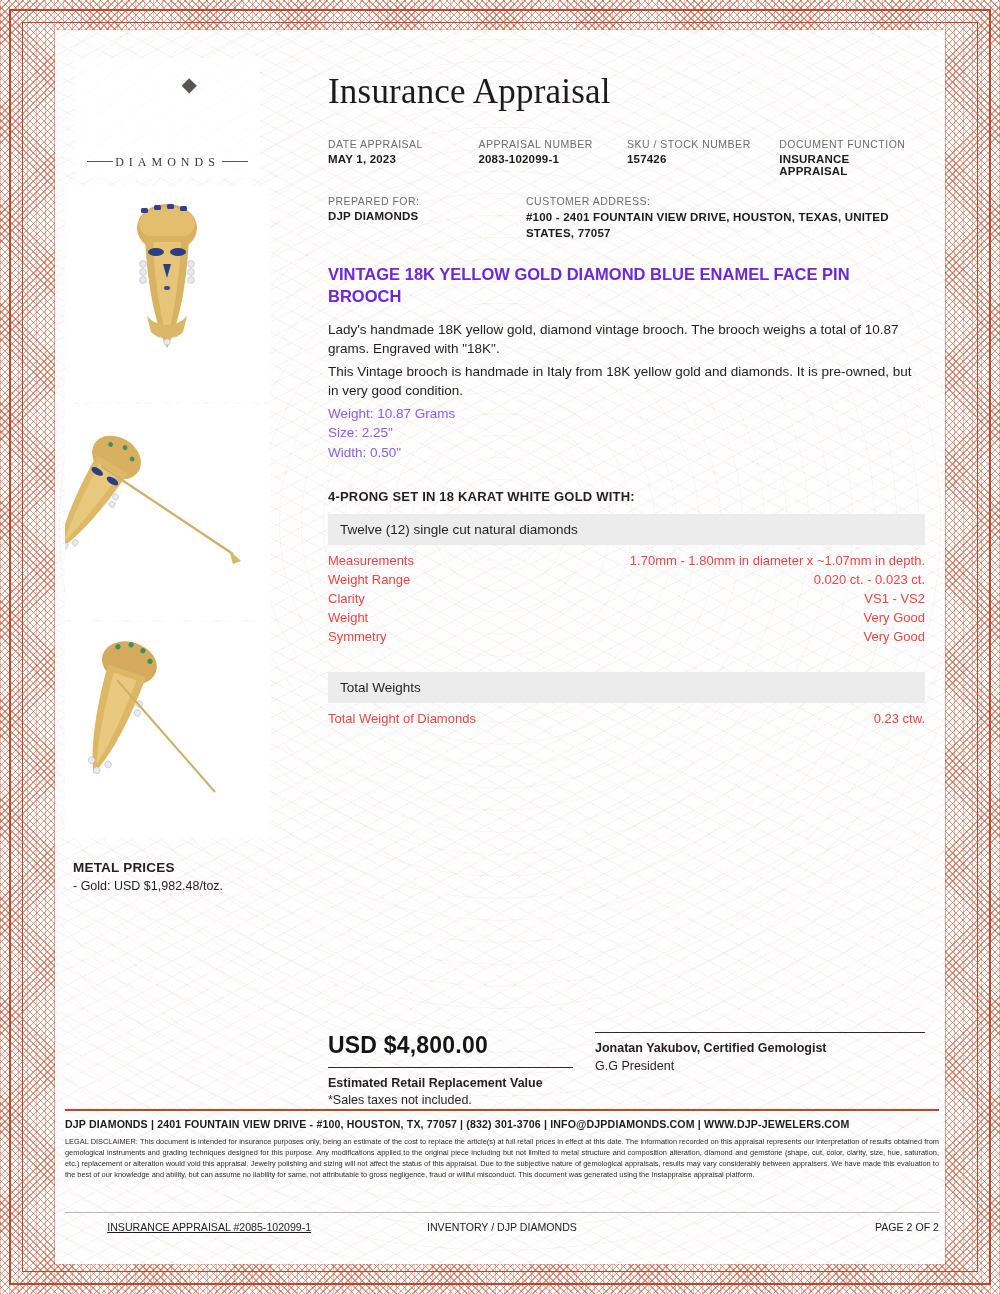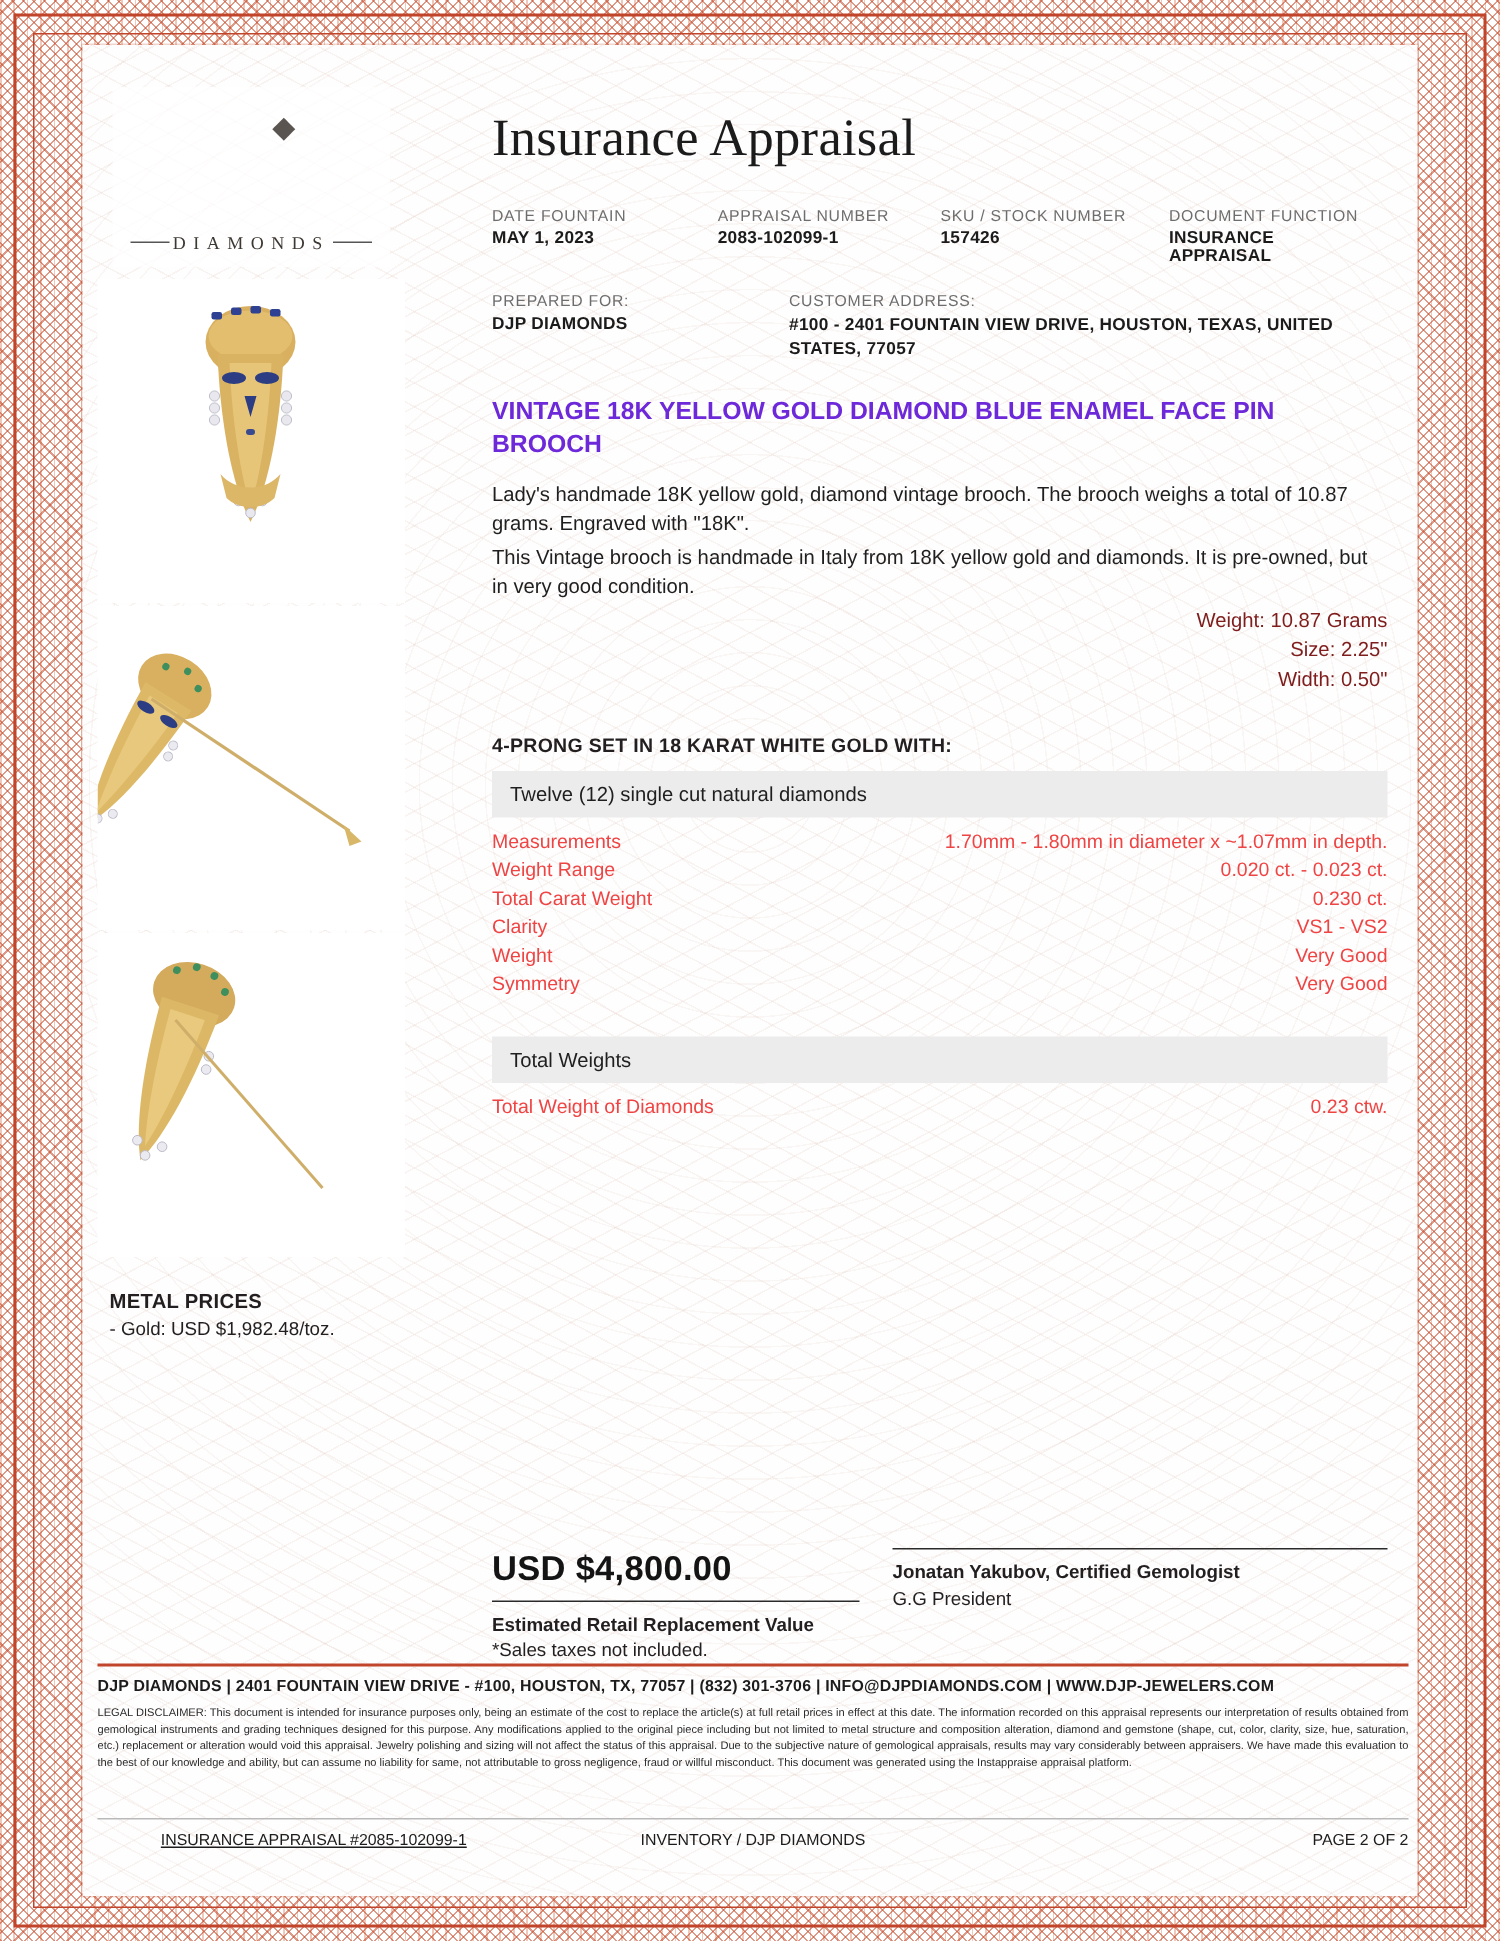--- a/index.html
+++ b/index.html
@@ -194,22 +194,21 @@
   }
   .desc {
     font-size: 13.5px;
     line-height: 1.45;
     margin: 0 0 3px 0;
     color: #1f1f1f;
   }
   .spec-line {
     font-size: 13.5px;
     line-height: 1.45;
-    color: #7f1d1d;
-    text-align: right;
+    color: #8b5cf6;
   }
 
   .section-head {
     font-size: 13px;
     font-weight: bold;
     margin: 26px 0 10px 0;
     letter-spacing: .2px;
   }
   .grey-bar {
     background: #ececec;
@@ -435,21 +434,21 @@
         <div class="mp-line">- Gold: USD $1,982.48/toz.</div>
       </div>
     </div>
 
     <div class="right-col">
 
       <h1 class="title">Insurance Appraisal</h1>
 
       <div class="meta-row">
         <div class="meta-cell c1">
-          <div class="meta-label">DATE FOUNTAIN</div>
+          <div class="meta-label">DATE APPRAISAL</div>
           <div class="meta-value">MAY 1, 2023</div>
         </div>
         <div class="meta-cell c2">
           <div class="meta-label">APPRAISAL NUMBER</div>
           <div class="meta-value">2083-102099-1</div>
         </div>
         <div class="meta-cell c3">
           <div class="meta-label">SKU / STOCK NUMBER</div>
           <div class="meta-value">157426</div>
         </div>
@@ -485,25 +484,20 @@
         <tbody>
           <tr>
             <td class="k">Measurements</td>
             <td class="dots"></td>
             <td class="v">1.70mm - 1.80mm in diameter x ~1.07mm in depth.</td>
           </tr>
           <tr>
             <td class="k">Weight Range</td>
             <td class="dots"></td>
             <td class="v">0.020 ct. - 0.023 ct.</td>
-          </tr>
-          <tr>
-            <td class="k">Total Carat Weight</td>
-            <td class="dots"></td>
-            <td class="v">0.230 ct.</td>
           </tr>
           <tr>
             <td class="k">Clarity</td>
             <td class="dots"></td>
             <td class="v">VS1 - VS2</td>
           </tr>
           <tr>
             <td class="k">Weight</td>
             <td class="dots"></td>
             <td class="v">Very Good</td>

